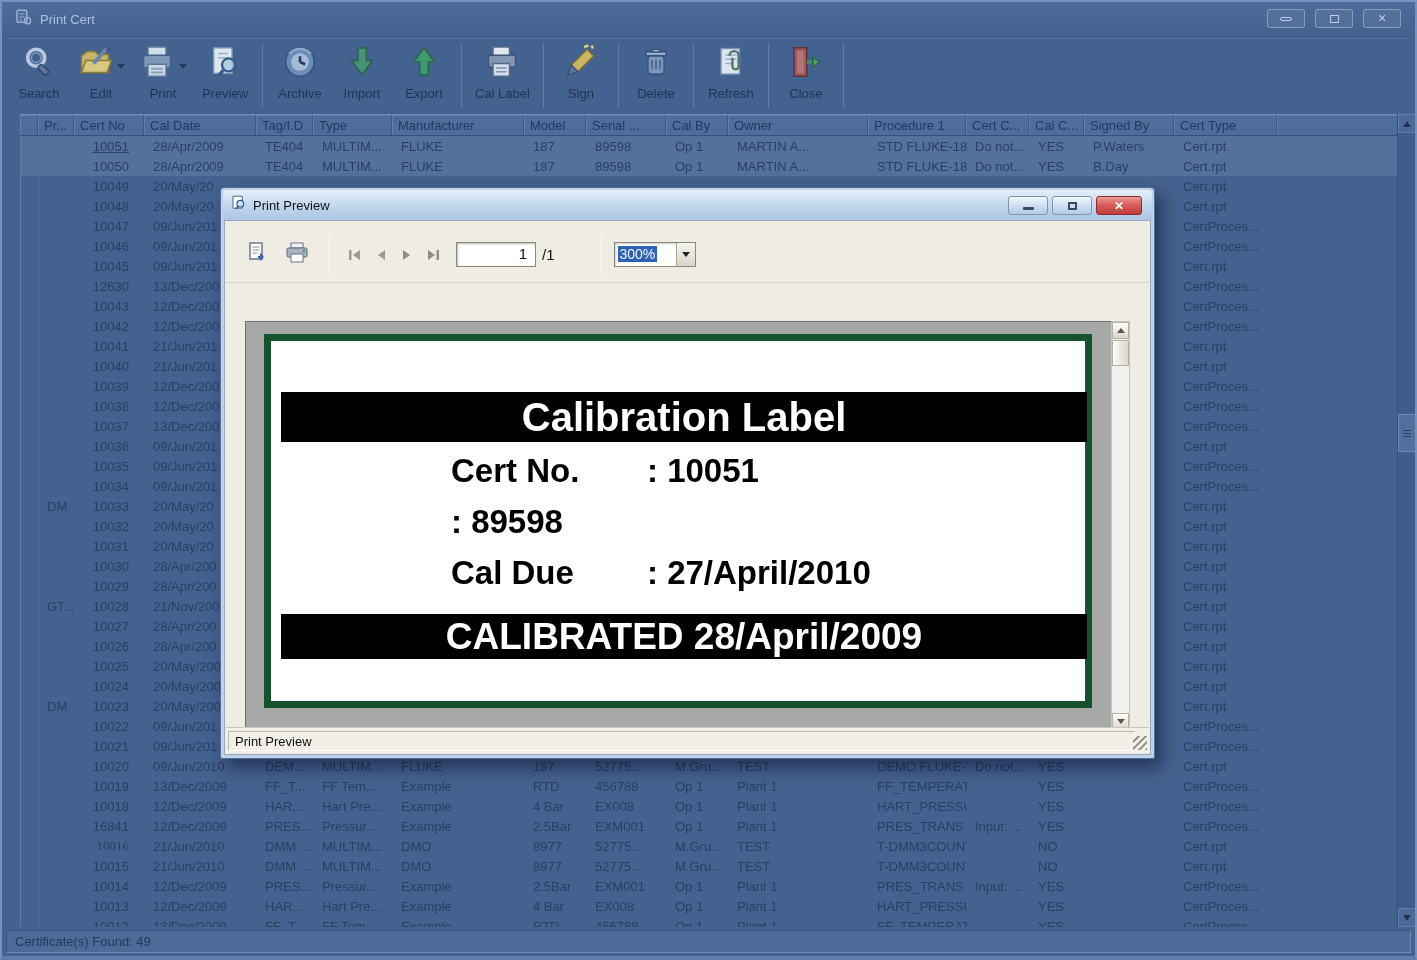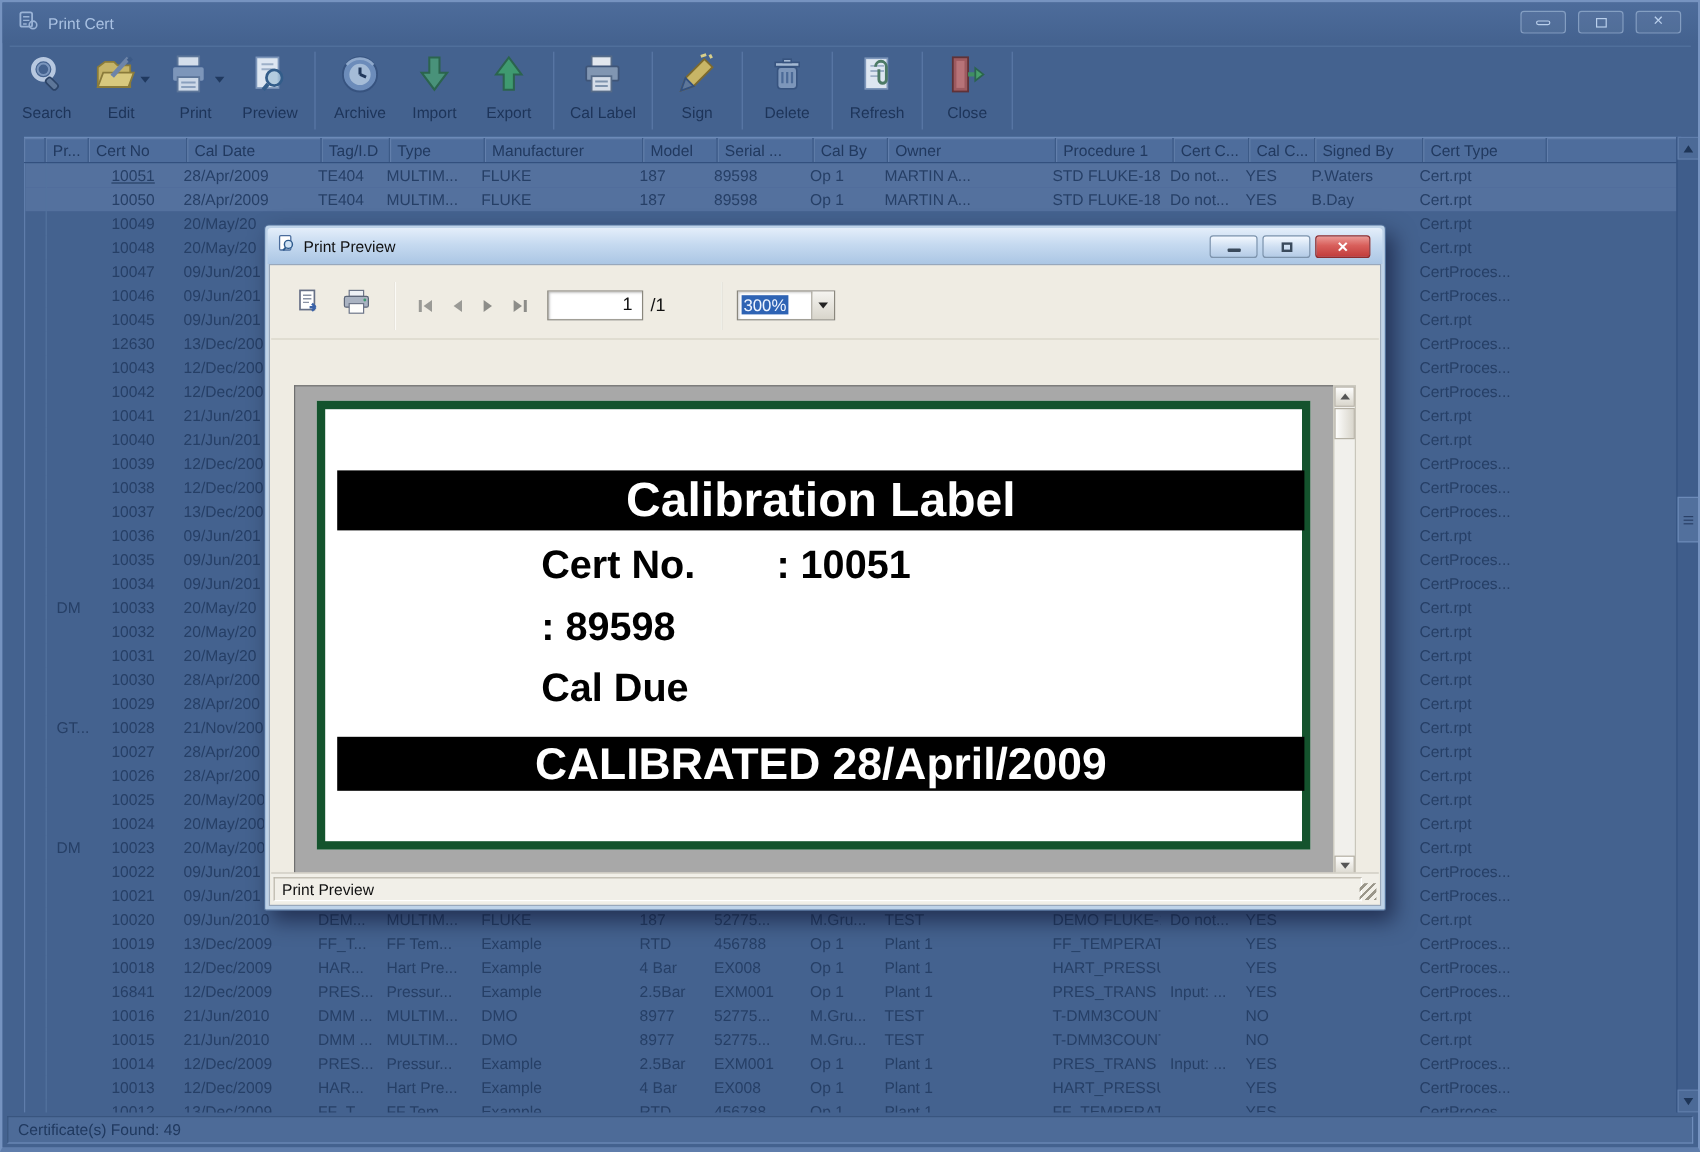--- a/index.html
+++ b/index.html
@@ -271,21 +271,21 @@
         </div>
         <span class="tlabel">Close</span>
       </div>
       <div class="tsep"></div>
     </div>
 
   <div id="grid">
     <div id="ghead">
         <div class="hcell" style="width: 18px; padding: 0px;"></div>
         <div class="hcell" style="width: 36px;">Pr...</div>
-        <div class="hcell" style="width: 82px;">Cert No</div>
+        <div class="hcell" style="width: 70px;">Cert No</div>
         <div class="hcell" style="width: 112px;">Cal Date</div>
         <div class="hcell" style="width: 57px;">Tag/I.D</div>
         <div class="hcell" style="width: 79px;">Type</div>
         <div class="hcell" style="width: 132px;">Manufacturer</div>
         <div class="hcell" style="width: 62px;">Model</div>
         <div class="hcell" style="width: 80px;">Serial ...</div>
         <div class="hcell" style="width: 62px;">Cal By</div>
         <div class="hcell" style="width: 140px;">Owner</div>
         <div class="hcell" style="width: 98px;">Procedure 1</div>
         <div class="hcell" style="width: 63px;">Cert C...</div>
@@ -921,21 +921,21 @@
           <div class="cell" style="width: 140px;">Plant 1</div>
           <div class="cell" style="width: 98px;">PRES_TRANS ...</div>
           <div class="cell" style="width: 63px;">Input: ...</div>
           <div class="cell" style="width: 55px;">YES</div>
           <div class="cell" style="width: 90px;"></div>
           <div class="cell" style="width: 103px;">CertProces...</div>
         </div>
         <div class="grow">
           <div style="width: 18px; flex: 0 0 auto; align-self: stretch; border-right: 1px solid rgb(84, 115, 159);"></div>
           <div class="cell" style="width: 36px;"></div>
-          <div class="cell num" style="width: 70px;">10016</div>
+          <div class="cell num" style="width: 70px; font-family: Liberation Serif, serif;">10016</div>
           <div class="cell" style="width: 112px;">21/Jun/2010</div>
           <div class="cell" style="width: 57px;">DMM ...</div>
           <div class="cell" style="width: 79px;">MULTIM...</div>
           <div class="cell" style="width: 132px;">DMO</div>
           <div class="cell" style="width: 62px;">8977</div>
           <div class="cell" style="width: 80px;">52775...</div>
           <div class="cell" style="width: 62px;">M.Gru...</div>
           <div class="cell" style="width: 140px;">TEST</div>
           <div class="cell" style="width: 98px;">T-DMM3COUNT</div>
           <div class="cell" style="width: 63px;"></div>
@@ -1116,20 +1116,21 @@
           <div id="fieldrows">
               <div class="fline">
                 <span class="flabel">Cert No.</span>
                 <span class="fvalue">: 10051</span>
               </div>
               <div class="fline">
                 <span class="fvalue">: 89598</span>
               </div>
               <div class="fline">
                 <span class="flabel">Cal Due</span>
+                <span class="fvalue">: 27/April/2010</span>
               </div>
             </div>
           <div class="blackbar" id="bar2">CALIBRATED 28/April/2009</div>
         </div>
       </div>
 
       <div id="pvscroll">
         <div class="psbtn" style="top:0">
             <span class="ptri up"></span>
           </div>

